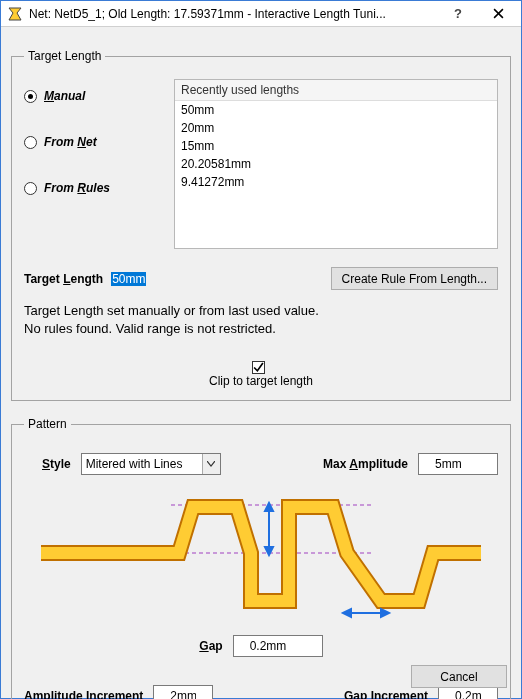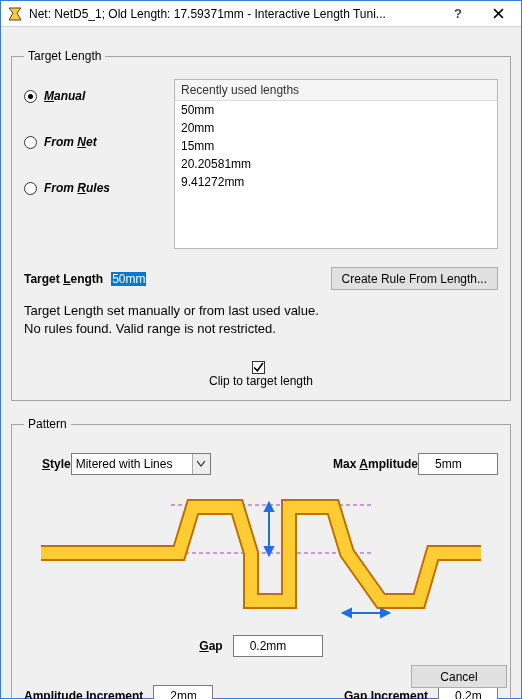--- a/index.html
+++ b/index.html
@@ -154,21 +154,21 @@
     height: 22px;
   }
   .combo .combo-text { flex: 1; padding: 0 4px; }
   .combo .combo-btn {
     width: 18px; height: 20px;
     border-left: 1px solid #aaa;
     background: #eee;
     display: flex; align-items: center; justify-content: center;
   }
   .pattern-row1 {
-    display: flex; align-items: center; 
+    display: flex; align-items: center; gap: 10px;
     margin-top: 6px;
   }
   .pattern-row1 .lbl { font-weight: bold; }
   .pattern-row1 .lbl .ul { text-decoration: underline; font-weight: bold; }
   .pattern-diagram {
     margin: 20px 0 10px 0;
     display: flex; justify-content: center;
   }
   .gap-row {
     display: flex; align-items: center; justify-content: center; gap: 10px;

